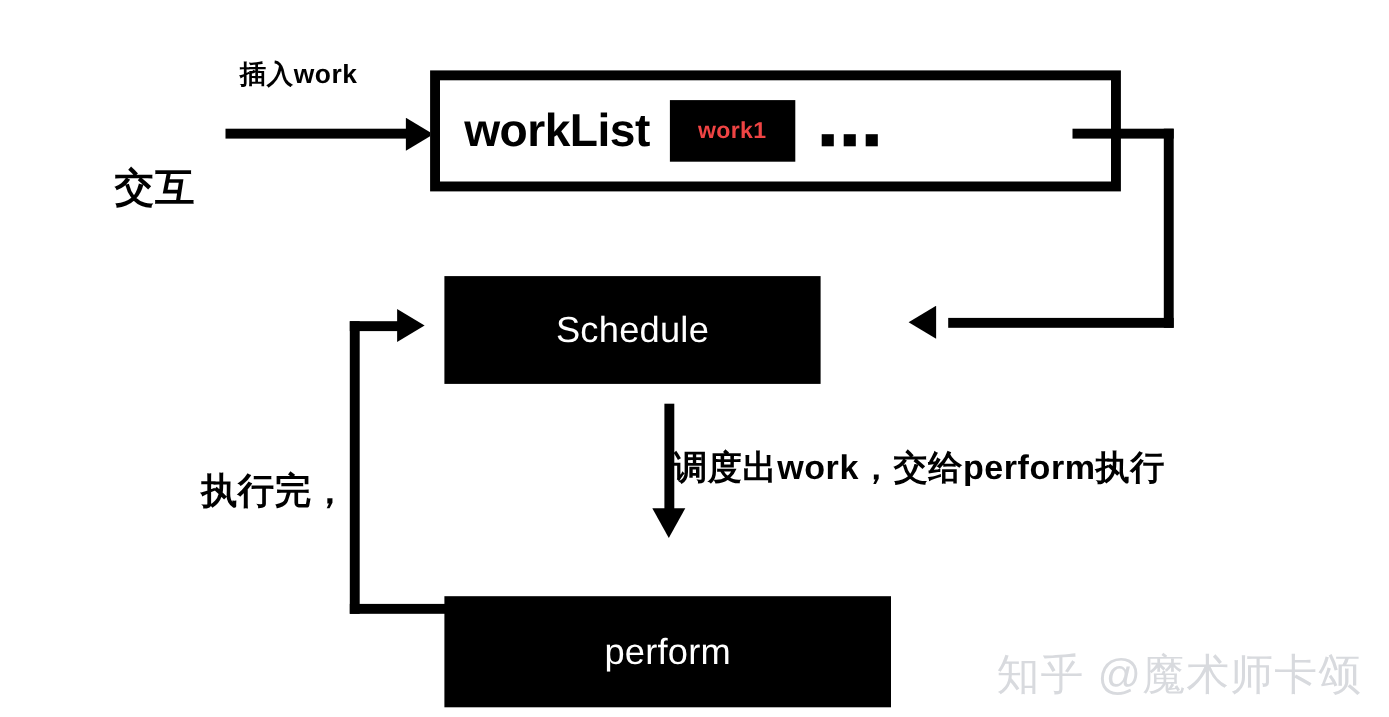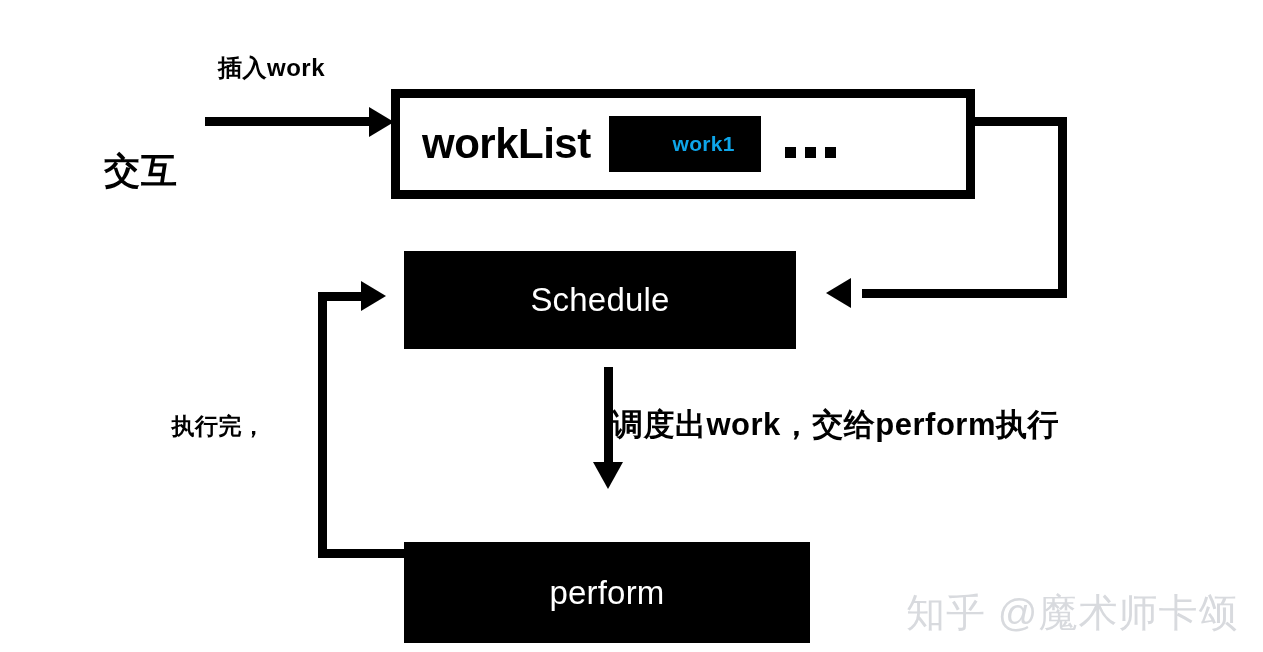--- a/index.html
+++ b/index.html
@@ -52,61 +52,59 @@
   .label-dispatch {
     left: 612px;
     top: 405px;
     font-size: 31px;
     letter-spacing: 0.5px;
   }
 
   .label-loop {
     left: 144px;
     top: 383px;
-    font-size: 23px;
+    font-size: 33px;
     letter-spacing: 0.5px;
     text-align: right;
   }
   .label-loop .line2 { display: block; }
 
   
   .worklist-box {
     position: absolute;
     left: 391px;
     top: 64px;
-    width: 584px;
+    width: 628px;
     height: 110px;
     box-sizing: border-box;
     border: 9px solid #000000;
     background: #ffffff;
     display: flex;
     align-items: center;
     padding-left: 22px;
-    margin-top: 25px;
   }
   .worklist-title {
     font-size: 42px;
     font-weight: bold;
     color: #000000;
     letter-spacing: -0.5px;
     margin-right: 18px;
   }
   .work-chip {
     background: #000000;
-    color: #0ea5e9;
+    color: #ef4444;
     font-size: 21px;
     font-weight: bold;
     width: 114px;
     height: 56px;
     display: flex;
     align-items: center;
     justify-content: center;
     margin-right: 16px;
     letter-spacing: 0.3px;
-    padding-left: 38px;
   }
   .ellipsis-dots {
     display: flex;
     align-items: flex-end;
     gap: 9px;
     margin-left: 8px;
     margin-top: 16px;
   }
   .ellipsis-dots i {
     display: block;
@@ -122,21 +120,21 @@
     color: #ffffff;
     display: flex;
     align-items: center;
     justify-content: center;
     font-size: 33px;
     letter-spacing: 0.2px;
   }
   .proc-schedule {
     left: 404px;
     top: 251px;
-    width: 392px;
+    width: 342px;
     height: 98px;
   }
   .proc-perform {
     left: 404px;
     top: 498px;
     width: 406px;
     height: 101px;
     margin-top: 44px;
   }
 

